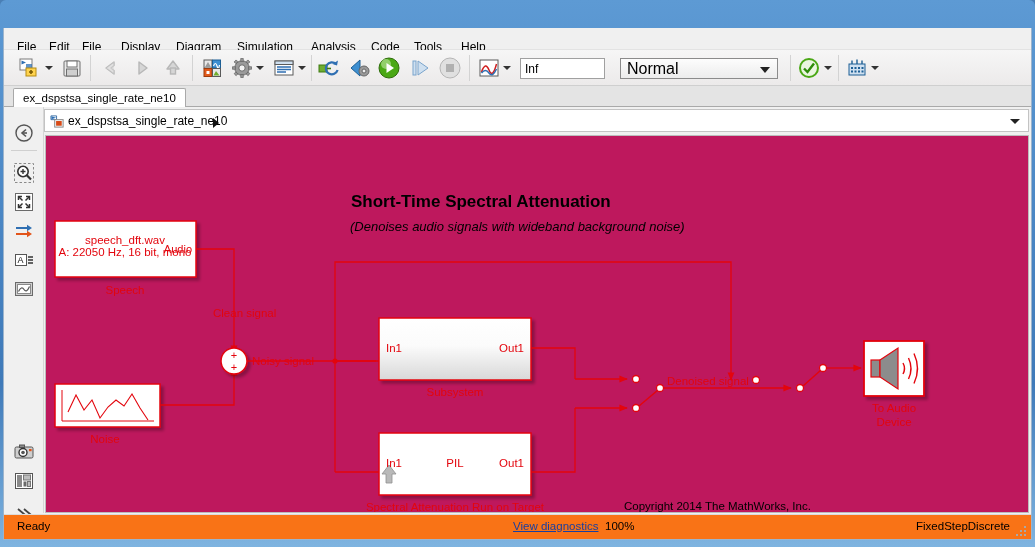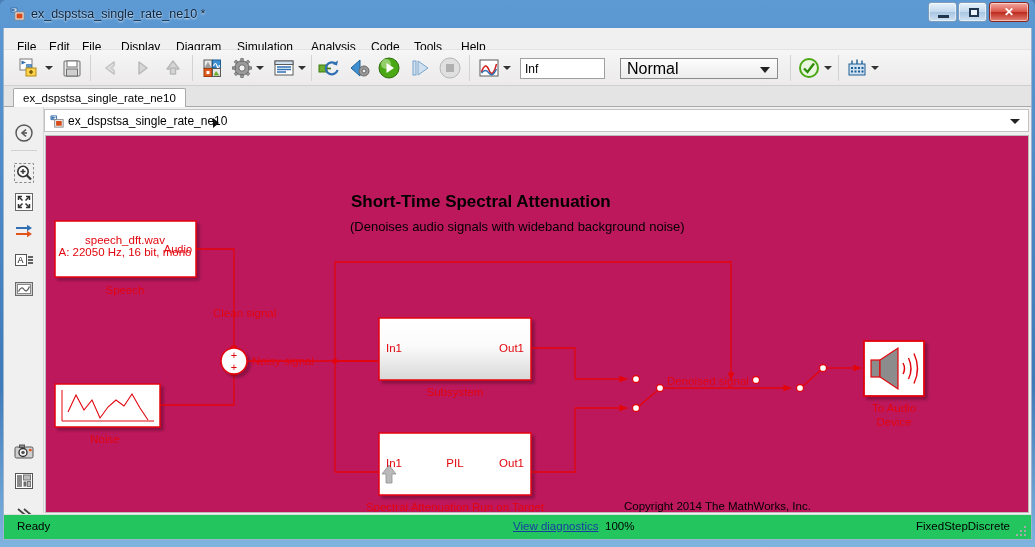--- a/index.html
+++ b/index.html
@@ -127,65 +127,44 @@
   
   #canvas {
     position:absolute; left:41px; top:107px; right:2px; bottom:26px;
     background:#be185d; border:1px solid #bcbcbc; overflow:hidden;
   }
   #canvas-svg { position:absolute; left:0; top:0; }
 
   .blk-title {
     position:absolute; font-weight:bold; color:#000; white-space:nowrap;
   }
-  .blk-sub { position:absolute; color:#000; white-space:nowrap; }
+  .blk-sub { position:absolute; font-style:italic; color:#000; white-space:nowrap; }
   .cw { position:absolute; color:#000; white-space:nowrap; }
 
   
   #statusbar {
     position:absolute; left:0; bottom:0; width:100%; height:25px;
-    background:#22c55e; border-top:1px solid #dcdcdc;
+    background:#f97316; border-top:1px solid #dcdcdc;
   }
   #status-ready {
     position:absolute; left:13px; top:5px; font-size:11.5px; color:#000;
   }
   #status-diag {
     position:absolute; left:509px; top:5px; font-size:11.5px;
     color:#1a3fa0; text-decoration:underline; cursor:pointer;
   }
   #status-zoom { position:absolute; left:601px; top:5px; font-size:11.5px; color:#000; }
   #status-solver { position:absolute; right:21px; top:5px; font-size:11.5px; color:#000;padding-left:45px; }
   #status-grip { position:absolute; right:3px; bottom:2px; width:13px; height:13px; }
 </style>
 </head>
 <body>
 
 <div id="window">
 
-  <div id="titlebar">
-    <span id="title-icon">
-      <svg width="16" height="16" viewBox="0 0 16 16">
-        <path d="M1 2 L7 2 L7 6 L1 6 Z" fill="#ffffff" stroke="#3a6ea5" stroke-width="1"></path>
-        <path d="M1.5 2.5 L6.5 4 L1.5 5.5 Z" fill="#2c6fb5"></path>
-        <rect x="5" y="6" width="9" height="8" fill="#f2f2f2" stroke="#888" stroke-width="1"></rect>
-        <rect x="6.5" y="7.5" width="6" height="5" fill="#d84a16"></rect>
-      </svg>
-    </span>
-    <div id="title-text">ex_dspstsa_single_rate_ne10 *</div>
-
-    <div class="winbtn" id="btn-min">
-      <span class="minbar"></span>
-    </div>
-    <div class="winbtn" id="btn-max">
-      <span class="maxsq"></span>
-    </div>
-    <div class="winbtn" id="btn-close">
-      <span class="winglyph">✕</span>
-    </div>
-  </div>
 
   <div id="client">
 
     <div id="menubar">
       <div class="menu-item" style="left:6px">File</div>
       <div class="menu-item" style="left:38px">Edit</div>
       <div class="menu-item" style="left:71px">File</div>
       <div class="menu-item" style="left:110px">Display</div>
       <div class="menu-item" style="left:165px">Diagram</div>
       <div class="menu-item" style="left:226px">Simulation</div>

